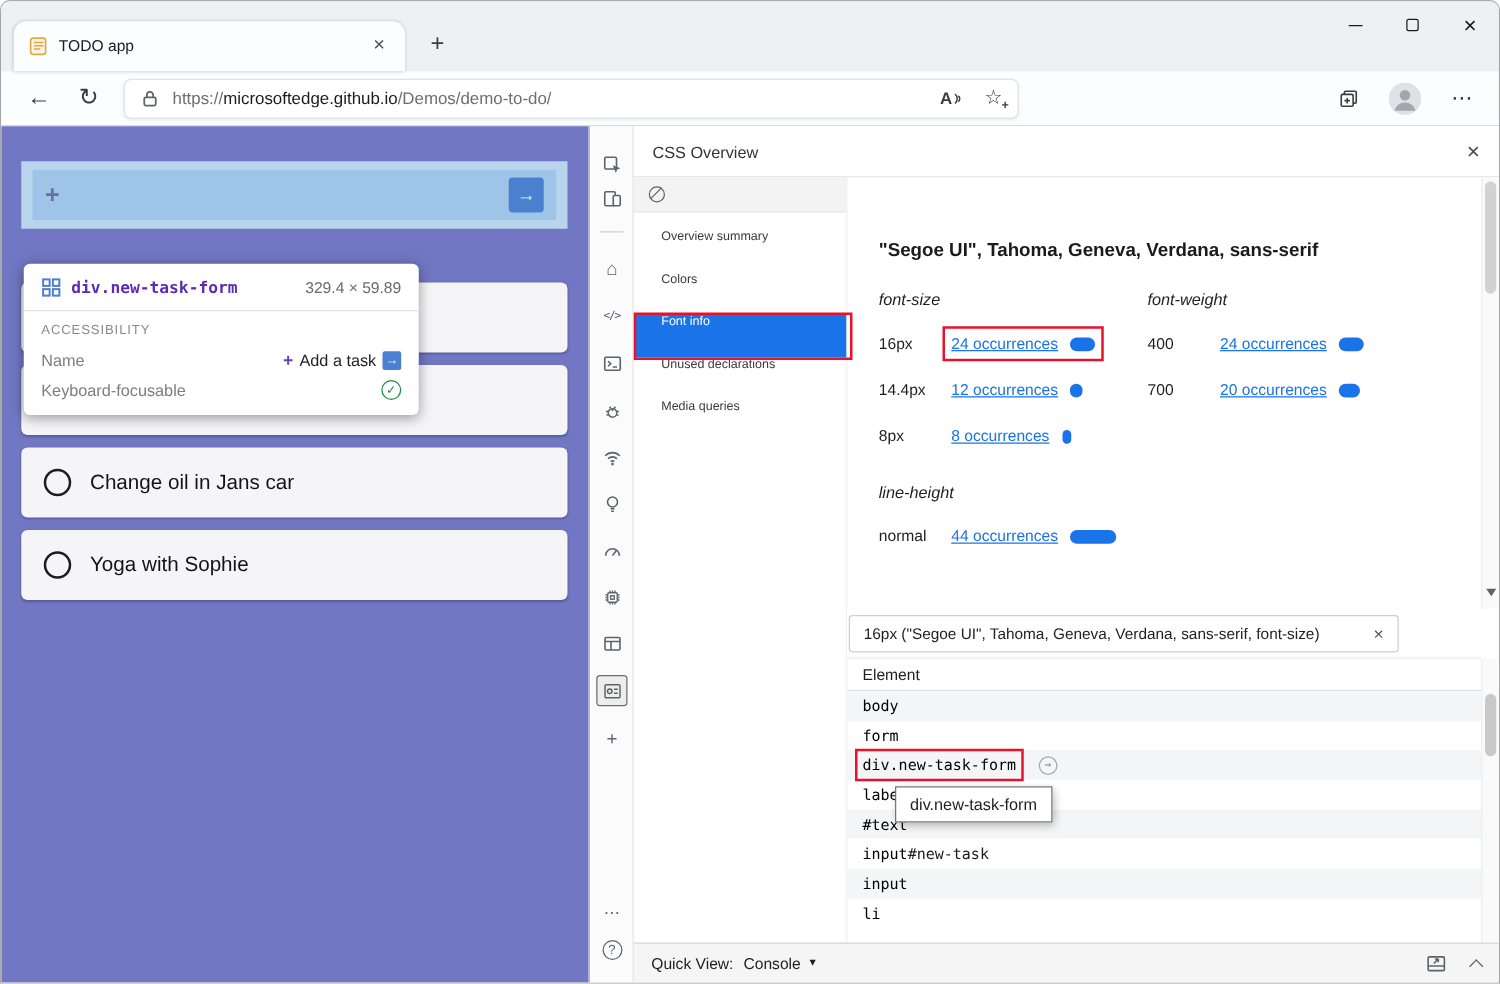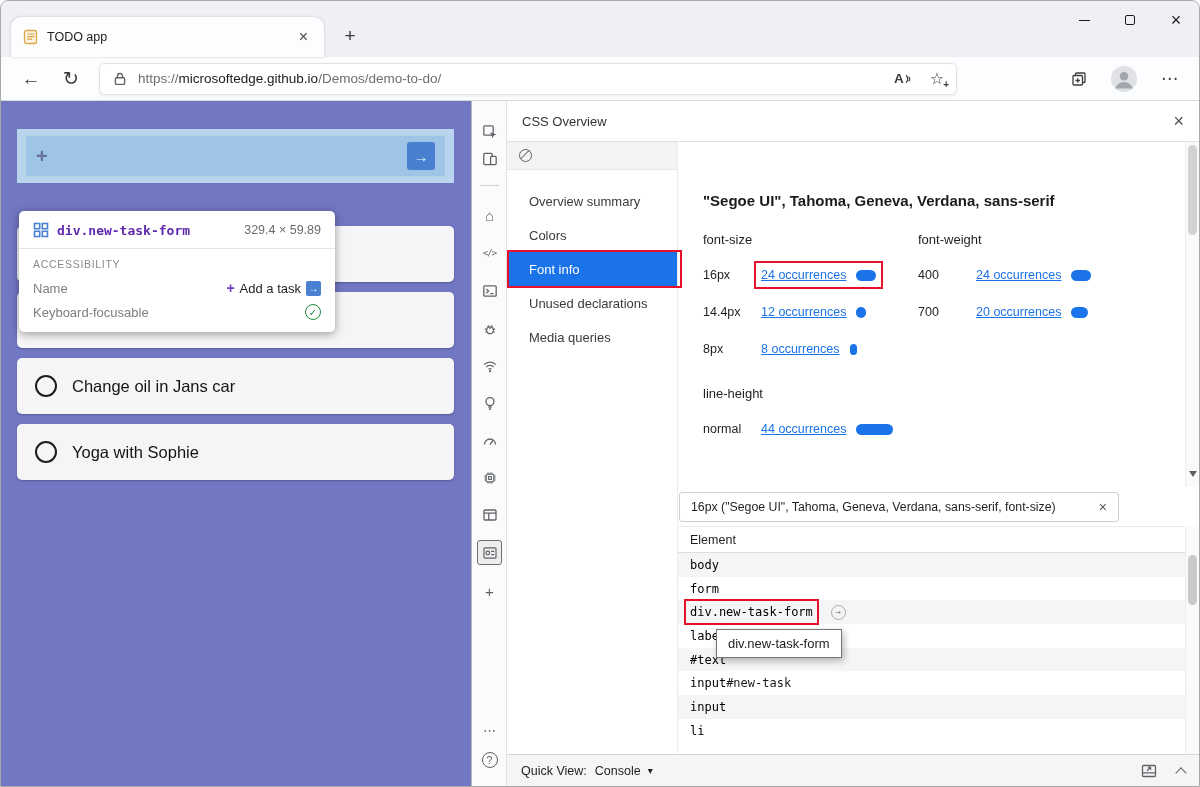--- a/index.html
+++ b/index.html
@@ -15,21 +15,21 @@
   .newtab{position:absolute;left:336px;bottom:8px;width:26px;height:26px;display:flex;align-items:center;justify-content:center;font-size:19px;color:#3c3c3c;cursor:pointer}
   .winctl{position:absolute;right:0;top:0;display:flex}
   .winbtn{width:46px;height:38px;display:flex;align-items:center;justify-content:center;color:#1b1b1b;cursor:pointer}
   .min-glyph{display:inline-block;width:11px;border-top:1.3px solid #1b1b1b}
   .max-glyph{display:inline-block;width:10px;height:10px;border:1.2px solid #1b1b1b;border-radius:2px}
   .close-glyph{font-size:18px;line-height:1}
 
   
   .navbar{height:44px;background:#fcfdfe;border-bottom:1px solid #d8dade;display:flex;align-items:center;padding:0 10px;flex:none}
   .navbtn{width:32px;height:32px;display:flex;align-items:center;justify-content:center;font-size:19px;color:#3c3c3c;margin:0 4px;cursor:pointer}
-  .urlbar{width:858px;height:32px;margin-left:8px;background:#fff;border:1px solid #e2e2e2;border-radius:6px;box-shadow:0 1px 3px rgba(0,0,0,.08);display:flex;align-items:center;padding:0 12px}
+  .urlbar{width:716px;height:32px;margin-left:8px;background:#fff;border:1px solid #e2e2e2;border-radius:6px;box-shadow:0 1px 3px rgba(0,0,0,.08);display:flex;align-items:center;padding:0 12px}
   .url-text{margin-left:10px;font-size:13.5px;white-space:nowrap;overflow:hidden}
   .url-dim{color:#6e6e6e}
   .url-dom{color:#1b1b1b}
   .urlbar-right{margin-left:auto;display:flex;align-items:center;gap:18px;color:#3c3c3c}
   .read-aloud{display:flex;align-items:center;font-size:13.5px;font-weight:bold;gap:1px}
   .star-wrap{position:relative;font-size:16px;line-height:1}
   .star-plus{position:absolute;right:-5px;bottom:-3px;font-size:10px;font-weight:bold}
   .nav-right{margin-left:auto;display:flex;align-items:center;gap:24px;margin-right:10px;color:#3c3c3c}
   .more-dots{font-size:17px;letter-spacing:1px}
 
@@ -76,32 +76,32 @@
   .panel-head{height:41px;border-bottom:1px solid #e0e0e0;display:flex;align-items:center;padding:0 15px;background:#fff}
   .panel-title{font-size:13px;color:#333}
   .panel-close{margin-left:auto;font-size:18px;color:#4d4d4d;cursor:pointer}
   .panel-body{position:absolute;top:41px;left:0;right:0;bottom:32px;display:flex}
 
   .sidebar{width:171px;flex:none;position:relative;border-right:1px solid #ececec;background:#fff}
   .side-toolbar{height:28px;background:#f3f3f3;border-bottom:1px solid #e8e8e8;display:flex;align-items:center;padding-left:12px}
   .clear-icon{width:13px;height:13px;border:1.5px solid #5f6368;border-radius:50%;position:relative;cursor:pointer}
   .clear-icon::after{content:"";position:absolute;left:-1px;top:4.2px;width:12px;border-top:1.5px solid #5f6368;transform:rotate(-45deg)}
   .side-items{padding-top:14px}
-  .side-item{height:34px;display:flex;align-items:center;padding-left:22px;font-size:13px;color:#3a3a3a;cursor:pointer}
+  .side-item{height:34px;display:flex;padding-left:22px;font-size:10px;color:#3a3a3a;cursor:pointer}
   .side-item.selected{background:#1a73e8;color:#fff;position:relative}
   .side-annot{position:absolute;inset:-2px -5px -2px 0;border:2.5px solid #e8112d;pointer-events:none;z-index:3}
 
   .main{flex:1;position:relative;background:#fff;min-width:0}
   .font-pane{position:absolute;top:0;left:0;right:0;height:345px}
   .family-heading{position:absolute;left:25px;top:50px;font-size:15px;font-weight:bold;color:#1b1b1b}
   .col{position:absolute}
   .col-size{left:25px;top:90px;width:212px}
   .col-weight{left:240px;top:90px;width:250px}
   .col-line{left:25px;top:244px;width:320px}
-  .sec-label{font-size:13px;color:#1f1f1f;margin-bottom:16px}
+  .sec-label{font-style:italic;font-size:13px;color:#1f1f1f;margin-bottom:16px}
   .occ-row{display:flex;align-items:center;height:24px;margin-bottom:13px;font-size:12.5px}
   .occ-val{width:58px;color:#1f1f1f;flex:none}
   .occ-link{color:#1a73e8;text-decoration:underline;white-space:nowrap;cursor:pointer}
   .occ-bar{height:11px;border-radius:5.5px;background:#1a73e8;margin-left:10px;flex:none}
   .occ-annot{display:inline-flex;align-items:center;outline:2.5px solid #e8112d;outline-offset:5px}
   .vscroll{position:absolute;right:0;top:0;bottom:0;width:14px;background:#fafafa;border-left:1px solid #ededed}
   .vthumb{position:absolute;top:3px;left:2px;width:9px;height:90px;background:#d2d2d2;border-radius:5px}
   .down-tri{position:absolute;bottom:6px;left:3px;width:0;height:0;border:4px solid transparent;border-top:6px solid #616161}
 
   .filter-row{position:absolute;top:345px;left:0;right:14px;height:40px;background:#fff;display:flex;align-items:center;border-bottom:1px solid #ececec;padding-left:1px}

